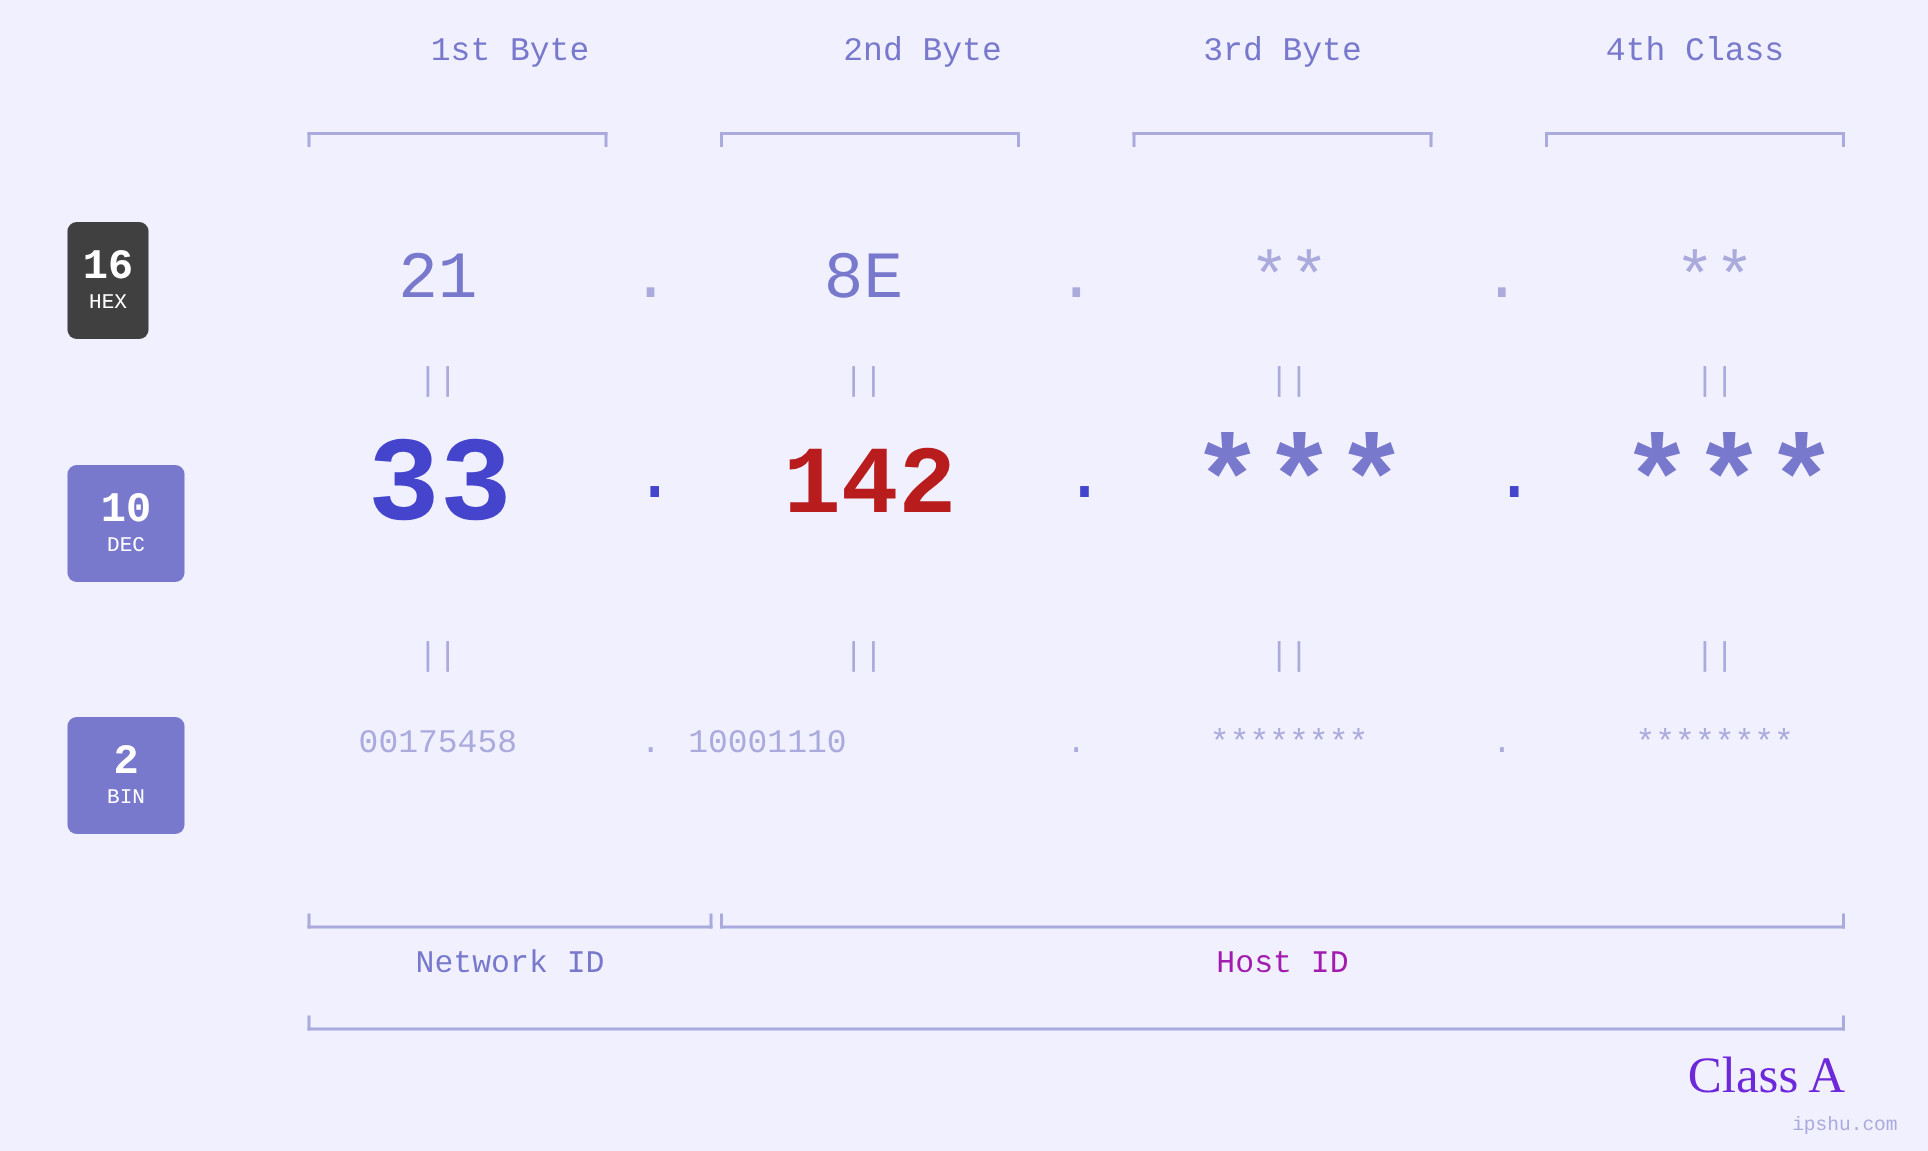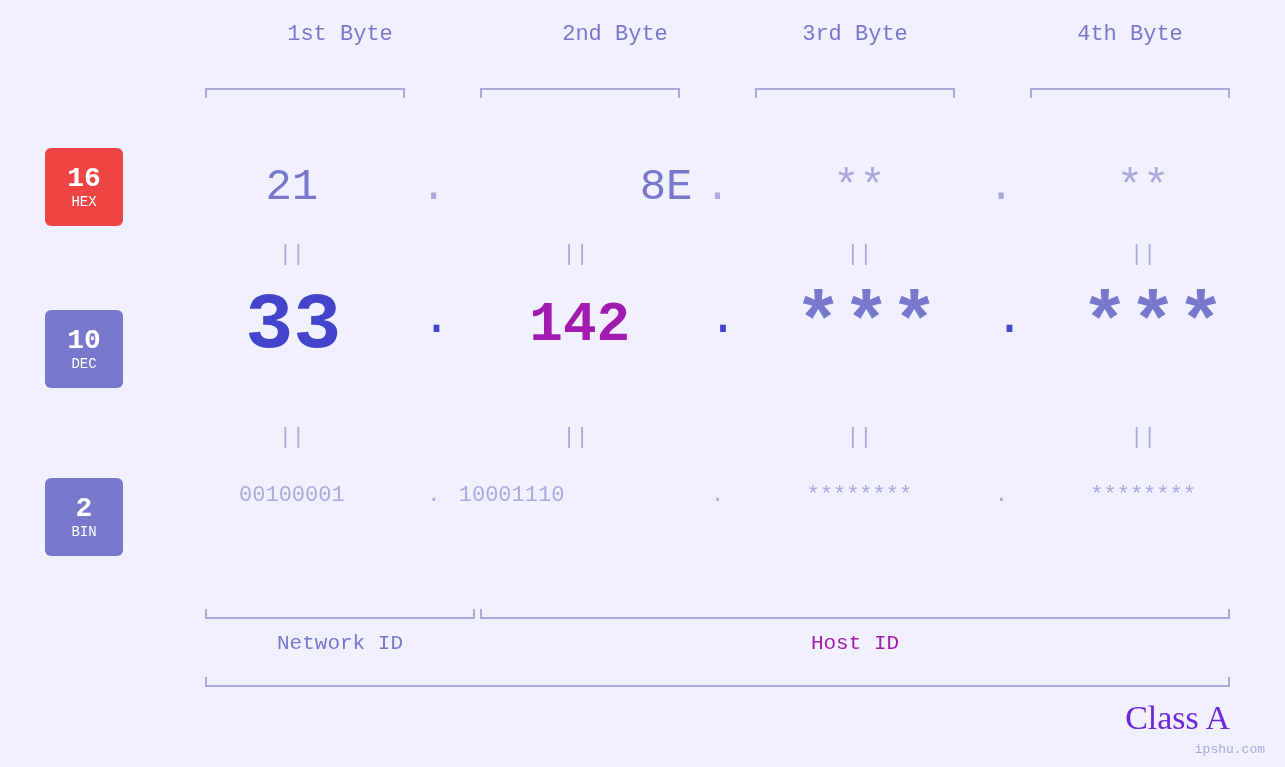--- a/index.html
+++ b/index.html
@@ -97,36 +97,36 @@
     .class-tick-left { position: absolute; bottom: 80px; left: 205px; width: 2px; height: 10px; background: #aaaadd; }
     .class-tick-right { position: absolute; bottom: 80px; left: 1228px; width: 2px; height: 10px; background: #aaaadd; }
 
   </style>
 </head>
 <body>
 
 <div style="position:absolute;top:22px;left:205px;width:270px;text-align:center;color:#7878cc;font-size:22px;font-family:'Courier New',monospace;">1st Byte</div>
 <div style="position:absolute;top:22px;left:480px;width:270px;text-align:center;color:#7878cc;font-size:22px;font-family:'Courier New',monospace;">2nd Byte</div>
 <div style="position:absolute;top:22px;left:755px;width:200px;text-align:center;color:#7878cc;font-size:22px;font-family:'Courier New',monospace;">3rd Byte</div>
-<div style="position:absolute;top:22px;left:1030px;width:200px;text-align:center;color:#7878cc;font-size:22px;font-family:'Courier New',monospace;">4th Byte</div>
+<div style="position:absolute;top:22px;left:1030px;width:200px;text-align:center;color:#7878cc;font-size:22px;font-family:'Courier New',monospace;">4th Class</div>
 
 <div class="bracket-top-1"></div>
 <div class="tick-left-1"></div>
 <div class="tick-right-1"></div>
 <div class="bracket-top-2"></div>
 <div class="tick-left-2"></div>
 <div class="tick-right-2"></div>
 <div class="bracket-top-3"></div>
 <div class="tick-left-3"></div>
 <div class="tick-right-3"></div>
 <div class="bracket-top-4"></div>
 <div class="tick-left-4"></div>
 <div class="tick-right-4"></div>
 
-<div style="position:absolute;top:148px;left:45px;width:78px;height:78px;background:#ef4444;border-radius:6px;display:flex;flex-direction:column;align-items:center;justify-content:center;color:white;">
+<div style="position:absolute;top:148px;left:45px;width:54px;height:78px;background:#404040;border-radius:6px;display:flex;flex-direction:column;align-items:center;justify-content:center;color:white;">
   <span style="font-size:28px;font-weight:bold;line-height:1.1;font-family:'Courier New',monospace;">16</span>
   <span style="font-size:14px;font-family:'Courier New',monospace;">HEX</span>
 </div>
 
 <div style="position:absolute;top:310px;left:45px;width:78px;height:78px;background:#7878cc;border-radius:6px;display:flex;flex-direction:column;align-items:center;justify-content:center;color:white;">
   <span style="font-size:28px;font-weight:bold;line-height:1.1;font-family:'Courier New',monospace;">10</span>
   <span style="font-size:14px;font-family:'Courier New',monospace;">DEC</span>
 </div>
 
 <div style="position:absolute;top:478px;left:45px;width:78px;height:78px;background:#7878cc;border-radius:6px;display:flex;flex-direction:column;align-items:center;justify-content:center;color:white;">
@@ -134,21 +134,21 @@
   <span style="font-size:14px;font-family:'Courier New',monospace;">BIN</span>
 </div>
 
 <div style="position:absolute;top:152px;left:175px;right:25px;display:flex;align-items:center;height:70px;">
   <div style="flex:1;display:flex;align-items:center;justify-content:center;">
     <span style="color:#7878cc;font-size:44px;font-family:'Courier New',monospace;">21</span>
   </div>
   <div style="width:50px;display:flex;align-items:center;justify-content:center;">
     <span style="color:#aaaadd;font-size:44px;font-family:'Courier New',monospace;">.</span>
   </div>
-  <div style="flex:1;display:flex;align-items:center;justify-content:flex-end;">
+  <div style="flex:1;display:flex;align-items:center;justify-content:center;">
     <span style="color:#7878cc;font-size:44px;font-family:'Courier New',monospace;">8E</span>
   </div>
   <div style="width:50px;display:flex;align-items:center;justify-content:center;">
     <span style="color:#aaaadd;font-size:44px;font-family:'Courier New',monospace;">.</span>
   </div>
   <div style="flex:1;display:flex;align-items:center;justify-content:center;">
     <span style="color:#aaaadd;font-size:44px;font-family:'Courier New',monospace;">**</span>
   </div>
   <div style="width:50px;display:flex;align-items:center;justify-content:center;">
     <span style="color:#aaaadd;font-size:44px;font-family:'Courier New',monospace;">.</span>
@@ -177,21 +177,21 @@
 </div>
 
 <div style="position:absolute;top:270px;left:175px;right:14px;display:flex;align-items:center;height:110px;">
   <div style="flex:1;display:flex;align-items:center;justify-content:center;">
     <span style="color:#4444cc;font-size:80px;font-weight:bold;font-family:'Courier New',monospace;">33</span>
   </div>
   <div style="width:50px;display:flex;align-items:flex-end;justify-content:center;padding-bottom:12px;">
     <span style="color:#4444cc;font-size:50px;font-family:'Courier New',monospace;line-height:1;">.</span>
   </div>
   <div style="flex:1;display:flex;align-items:center;justify-content:center;">
-    <span style="color:#a21caf;font-size:56px;font-weight:bold;font-family:'Courier New',monospace;">142</span>
+    <span style="color:#b91c1c;font-size:64px;font-weight:bold;font-family:'Courier New',monospace;">142</span>
   </div>
   <div style="width:50px;display:flex;align-items:flex-end;justify-content:center;padding-bottom:12px;">
     <span style="color:#4444cc;font-size:50px;font-family:'Courier New',monospace;line-height:1;">.</span>
   </div>
   <div style="flex:1;display:flex;align-items:center;justify-content:center;">
     <span style="color:#7878cc;font-size:80px;font-weight:bold;font-family:'Courier New',monospace;">***</span>
   </div>
   <div style="width:50px;display:flex;align-items:flex-end;justify-content:center;padding-bottom:12px;">
     <span style="color:#4444cc;font-size:50px;font-family:'Courier New',monospace;line-height:1;">.</span>
   </div>
@@ -213,21 +213,21 @@
     <span style="color:#aaaadd;font-size:22px;font-family:'Courier New',monospace;">||</span>
   </div>
   <div style="width:50px;"></div>
   <div style="flex:1;display:flex;align-items:center;justify-content:center;">
     <span style="color:#aaaadd;font-size:22px;font-family:'Courier New',monospace;">||</span>
   </div>
 </div>
 
 <div style="position:absolute;top:460px;left:175px;right:25px;display:flex;align-items:center;height:70px;">
   <div style="flex:1;display:flex;align-items:center;justify-content:center;">
-    <span style="color:#aaaadd;font-size:22px;font-family:'Courier New',monospace;">00100001</span>
+    <span style="color:#aaaadd;font-size:22px;font-family:'Courier New',monospace;">00175458</span>
   </div>
   <div style="width:50px;display:flex;align-items:center;justify-content:center;">
     <span style="color:#aaaadd;font-size:22px;font-family:'Courier New',monospace;">.</span>
   </div>
   <div style="flex:1;display:flex;align-items:center;justify-content:flex-start;">
     <span style="color:#aaaadd;font-size:22px;font-family:'Courier New',monospace;">10001110</span>
   </div>
   <div style="width:50px;display:flex;align-items:center;justify-content:center;">
     <span style="color:#aaaadd;font-size:22px;font-family:'Courier New',monospace;">.</span>
   </div>

